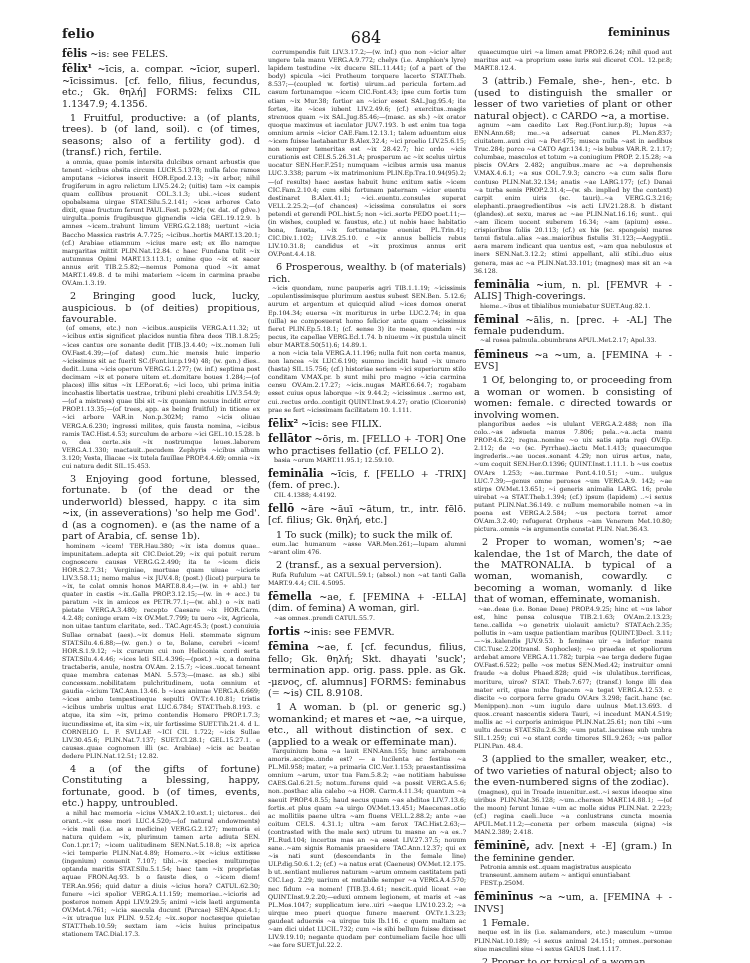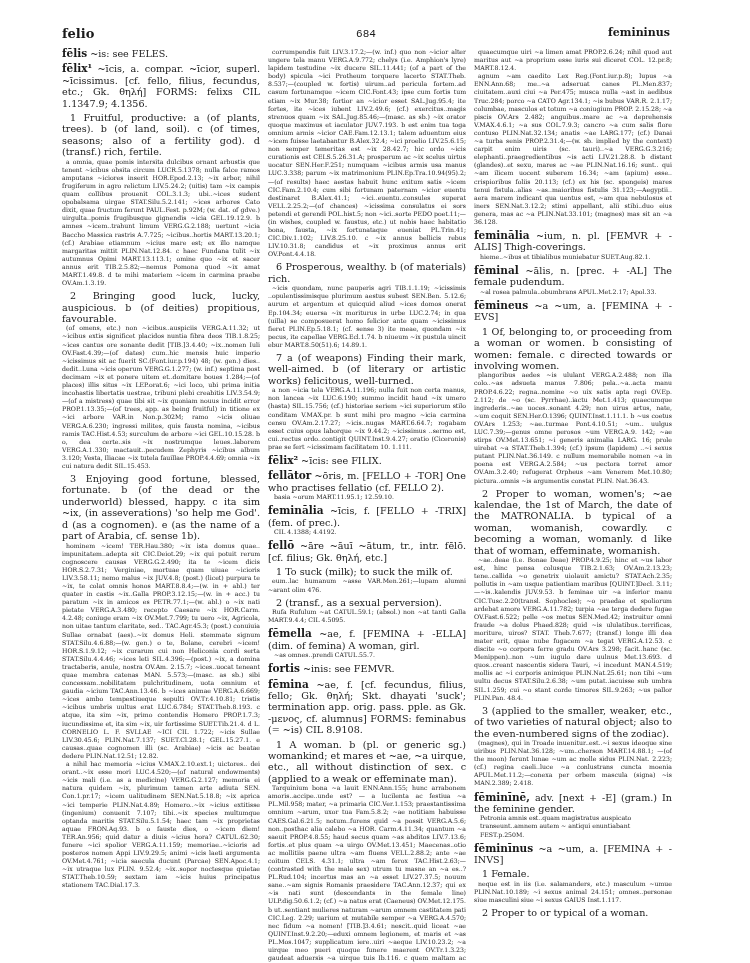--- a/index.html
+++ b/index.html
@@ -1,19 +1,19 @@
 <!DOCTYPE html>
 <html><head>
 <meta charset="utf-8">
 <style>
   html, body { margin: 0; padding: 0; background: #ffffff; }
   body { width: 750px; height: 963px; overflow: hidden; position: relative; font-family: "DejaVu Serif", serif; color: #1a1a1a; }
   .page-header { position: absolute; top: 26px; left: 62px; right: 80px; height: 20px; }
   .guide-left { position: absolute; left: 0; top: 0; font-weight: bold; font-size: 13px; }
-  .page-number { position: absolute; left: 50%; transform: translateX(-50%); top: 2px; font-size: 11px; font-family: Liberation Mono, monospace; }
+  .page-number { position: absolute; left: 50%; transform: translateX(-50%); top: 2px; font-size: 16px; }
   .guide-right { position: absolute; right: 0; top: 0; font-weight: bold; font-size: 11px; }
   .columns { position: absolute; top: 48px; left: 62px; width: 610px; display: flex; gap: 8px; }
   .col { width: 198px; overflow: hidden; }
   .entry { margin-bottom: 4px; }
   .head { font-size: 9.6px; line-height: 11.4px; text-align: justify; }
   .hw { font-weight: bold; font-size: 10.5px; }
   .sense { font-size: 9.6px; line-height: 11.4px; text-indent: 8px; text-align: justify; margin-top: 3px; }
   .cit { font-size: 6.2px; line-height: 8.1px; text-align: justify; text-indent: 4px; color: #222; }
   .cit-short { font-size: 6.2px; line-height: 8.1px; padding-left: 6px; color: #222; }
 </style>
@@ -32,29 +32,29 @@
         <div class="head"><span class="hw">fēlis</span> <span>~is: see FELES.</span></div>
       </div>
       <div class="entry">
         <div class="head"><span class="hw">fēlix¹</span> <span>~īcis, a. compar. ~īcior, superl. ~īcissimus. [cf. fello, filius, fecundus, etc.; Gk. θηλή] FORMS: felixs CIL 1.1347.9; 4.1356.</span></div>
         <div class="sense">1 Fruitful, productive: a (of plants, trees). b (of land, soil). c (of times, seasons; also of a fertility god). d (transf.) rich, fertile.</div>
         <div class="cit">a omnia, quae pomis intersita dulcibus ornant arbustis que tenent ~icibus obsita circum LUCR.5.1378; nulla falce ramos amputans ~iciores inserit HOR.Epod.2.13; ~ix arbor, nihil frugiferum in agro relictum LIV.5.24.2; (uitis) tam ~ix campis quam collibus prouenit COL.3.1.3; ubi..~ices sudent opobalsama uirgae STAT.Silu.5.2.141; ~ices arbores Cato dixit, quae fructum ferunt PAUL.Fest. p.92M; (w. dat. of gdve.) uirgulta..pomis frugibusque gignendis ~icia GEL.19.12.9. b amnes ~icem..trahunt limum VERG.G.2.188; uertunt ~icia Baccho Massica rastris A.7.725; ~icibus..hortis MART.13.20.1; (cf.) Arabiae etiamnum ~icius mare est; ex illo namque margaritas mittit PLIN.Nat.12.84. c haec Fundana tulit ~ix autumnus Opimi MART.13.113.1; omine quo ~ix et sacer annus erit TIB.2.5.82;—nemus Pomona quod ~ix amat MART.1.49.8. d te mihi materiem ~icem in carmina praebe OV.Am.1.3.19.</div>
         <div class="sense">2 Bringing good luck, lucky, auspicious. b (of deities) propitious, favourable.</div>
         <div class="cit">(of omens, etc.) non ~icibus..auspiciis VERG.A.11.32; ut ~icibus extis significet placidos nuntia fibra deos TIB.1.8.25; ~ices cantus ore sonante dedit [TIB.]3.4.40; ~ix..nomen Iuli OV.Fast.4.39;—(of dates) cum..hic mensis huic imperio ~icissimus sit ac fuerit SC.(Font.iur.p.194) 48; (w. gen.) dies.. dedit..Luna ~icis operum VERG.G.1.277; (w. inf.) septima post decimam ~ix et ponere uitem et..domitare boues 1.284;—(of places) illis situs ~ix LEP.orat.6; ~ici loco, ubi prima initia incohastis libertatis uestrae, tribuni plebi creabitis LIV.3.54.9;—(of a mistress) quae tibi sit ~ix quoniam nouus incidit error PROP.1.13.35;—(of trees, app. as being fruitful) in titione ex ~ici arbore VAR.in Non.p.302M; ramo ~icis oliuae VERG.A.6.230; ingressi milites, quis fausta nomina, ~icibus ramis TAC.Hist.4.53; surculum de arbore ~ici GEL.10.15.28. b o, dea certe..sis ~ix nostrumque leues..laborem VERG.A.1.330; mactauit..pecudem Zephyris ~icibus album 3.120; Vesta, Iliacae ~ix tutela fauillae PROP.4.4.69; omnia ~ix cui natura dedit SIL.15.453.</div>
         <div class="sense">3 Enjoying good fortune, blessed, fortunate. b (of the dead or the underworld) blessed, happy. c ita sim ~ix, (in asseverations) 'so help me God'. d (as a cognomen). e (as the name of a part of Arabia, cf. sense 1b).</div>
         <div class="cit">hominem ~icem! TER.Hau.380; ~ix ista domus quae.. impunitatem..adepta sit CIC.Deiot.29; ~ix qui potuit rerum cognoscere causas VERG.G.2.490; ita te ~icem dicis HOR.S.2.7.31; Verginiae, mortuae quam uiuae ~icioris LIV.3.58.11; nemo malus ~ix JUV.4.8; (post.) (licet) purpura te ~ix, te colat omnis honos MART.8.8.4;—(w. in + abl.) ter quater in castis ~ix..Galla PROP.3.12.15;—(w. in + acc.) tu paratum ~ix in amicos es PETR.77.1;—(w. abl.) o ~ix nati pietate VERG.A.3.480; recepto Caesare ~ix HOR.Carm. 4.2.48; coniuge eram ~ix OV.Met.7.799; tu uero ~ix, Agricola, non uitae tantum claritate, sed.. TAC.Agr.45.3; (post.) conuiuia Sullae ornabat (aes)..~ix domus Heli. stemmate signum STAT.Silu.4.6.88;—(w. gen.) o te, Bolane, cerebri ~icem! HOR.S.1.9.12; ~ix curarum cui non Heliconia cordi serta STAT.Silu.4.4.46; ~ices leti SIL.4.396;—(post.) ~ix, a domina tractaberis, anule, nostra OV.Am. 2.15.7; ~ices..uocat teneant quae membra catenas MAN. 5.573;—(masc. as sb.) sibi concessam..nobilitatem pulchritudinem, uota omnium et gaudia ~icium TAC.Ann.13.46. b ~ices animae VERG.A.6.669; ~ices ambo tempestiueque sepulti OV.Tr.4.10.81; tristis ~icibus umbris uultus erat LUC.6.784; STAT.Theb.8.193. c atque, ita sim ~ix, primo contendis Homero PROP.1.7.3; iucundissime et, ita sim ~ix, uir fortissime SUET.Tib.21.4. d L. CORNELIO L. F. SVLLAE ~ICI CIL 1.722; ~icis Sullae LIV.30.45.6; PLIN.Nat.7.137; SUET.Cl.28.1; GEL.15.27.1. e causas..quae cognomen illi (sc. Arabiae) ~icis ac beatae dedere PLIN.Nat.12.51; 12.82.</div>
+        <div class="sense">4 a (of the gifts of fortune) Constituting a blessing, happy, fortunate, good. b (of times, events, etc.) happy, untroubled.</div>
         <div class="cit">a nihil hac memoria ~icius V.MAX.2.10.ext.1; uictores.. dei orant..~ix esse mori LUC.4.520;—(of natural endowments) ~icis mali (i.e. as a medicine) VERG.G.2.127; memoria ei natura quidem ~ix, plurimum tamen arte adiuta SEN. Con.1.pr.17; ~icem ualitudinem SEN.Nat.5.18.8; ~ix aprica ~ici temperie PLIN.Nat.4.89; Homero..~ix ~icius extitisse (ingenium) conuenit 7.107; tibi..~ix species multumque optanda maritis STAT.Silu.5.1.54; haec tam ~ix proprietas aquae FRON.Aq.93. b o fauste dies, o ~icem diem! TER.An.956; quid datur a diuis ~icius hora? CATUL.62.30; funere ~ici spolior VERG.A.11.159; memoriae..~icioris ad posteros nomen Appi LIV.9.29.5; animi ~icis laeti argumenta OV.Met.4.761; ~icia saecula ducunt (Parcae) SEN.Apoc.4.1; ~ix utraque lux PLIN. 9.52.4; ~ix..sopor noctesque quietae STAT.Theb.10.59; sextam iam ~icis huius principatus stationem TAC.Dial.17.3.</div>
       </div>
     </div>
   <div class="col">
       <div class="entry">
         <div class="cit">corrumpendis fuit LIV.3.17.2;—(w. inf.) quo non ~icior alter ungere tela manu VERG.A.9.772; chelys (i.e. Amphion's lyre) lapidem testudine ~ix ducere SIL.11.441; (of a part of the body) spicula ~ici Protheum torquere lacerto STAT.Theb. 8.537;—(coupled w. fortis) uirum..ad pericula fortem..ad casum fortunamque ~icem CIC.Font.43; ipse cum fortis tum etiam ~ix Mur.38; fortior an ~icior esset SAL.Jug.95.4; ite fortes, ite ~ices iubent LIV.2.49.6; (cf.) exercitus..magis strenuos quam ~ix SAL.Jug.85.46;—(masc. as sb.) ~ix orator quoque maximus et iaculator JUV.7.193. b est enim tua toga omnium armis ~icior CAE.Fam.12.13.1; talem aduentum eius ~icem fuisse laetabantur B.Alex.32.4; ~ici proelio LIV.25.6.15; non semper temeritas est ~ix 28.42.7; hic ordo ~icis curationis est CELS.5.26.31.A; prosperum ac ~ix scelus uirtus uocatur SEN.Her.F.251; numquam ~icibus armis usa manus LUC.3.338; parum ~ix matrimonium PLIN.Ep.Tra.10.94(95).2;—(of results) haec aestas habuit hunc exitum satis ~icem CIC.Fam.2.10.4; cum sibi fortunam paternam ~icior euentu destinaret B.Alex.41.1; ~ici..euentu..consules superat VELL.2.25.2;—(of chances) ~icissima consulatus ei sors petendi et gerendi POL.hist.5; non ~ici..sorte PEDO poet.11;—(in wishes, coupled w. faustus, etc.) ut nobis haec habitatio bona, fausta, ~ix fortunataque eueniat PL.Trin.41; CIC.Div.1.102; LIV.8.25.10. c ~ix annus bellicis rebus LIV.10.31.8; candidus et ~ix proximus annus erit OV.Pont.4.4.18.</div>
         <div class="sense">6 Prosperous, wealthy. b (of materials) rich.</div>
         <div class="cit">~icis quondam, nunc pauperis agri TIB.1.1.19; ~icissimis ..opulentissimisque plurimum aestus subest SEN.Ben. 5.12.6; aurum et argentum et quicquid aliud ~ices domos onerat Ep.104.34; euersa ~ix moriturus in urbe LUC.2.74; in qua (uilla) se composuerat homo felicior ante quam ~icissimus fieret PLIN.Ep.5.18.1; (cf. sense 3) ite meae, quondam ~ix pecus, ite capellae VERG.Ecl.1.74. b niueum ~ix pustula uincit ebur MART.8.50(51).6; 14.89.1.</div>
-        <div class="sense">7 a (of weapons) Finding their mark, well-aimed. b (of literary or artistic works) felicitous, well-turned.</div>
         <div class="cit">a non ~icia tela VERG.A.11.196; nulla fuit non certa manus, non lancea ~ix LUC.6.190; summo incidit haud ~ix umero (hasta) SIL.15.756; (cf.) historiae seriem ~ici superiorum stilo conditam V.MAX.pr. b sunt mihi pro magno ~icia carmina censu OV.Am.2.17.27; ~icis..nugas MART.6.64.7; rogabam esset cuius opus laborque ~ix 9.44.2; ~icissimus ..sermo est, cui..rectus ordo..contigit QUINT.Inst.9.4.27; oratio (Ciceronis) prae se fert ~icissimam facilitatem 10. 1.111.</div>
       </div>
       <div class="entry">
         <div class="head"><span class="hw">fēlix²</span> <span>~īcis: see FILIX.</span></div>
       </div>
       <div class="entry">
         <div class="head"><span class="hw">fellātor</span> <span>~ōris, m. [FELLO + -TOR] One who practises fellatio (cf. FELLO 2).</span></div>
         <div class="cit-short">basia ~orum MART.11.95.1; 12.59.10.</div>
       </div>
       <div class="entry">
@@ -77,20 +77,21 @@
       </div>
       <div class="entry">
         <div class="head"><span class="hw">fēmina</span> <span>~ae, f. [cf. fecundus, filius, fello; Gk. θηλή; Skt. dhayati 'suck'; termination app. orig. pass. pple. as Gk. -μενος, cf. alumnus] FORMS: feminabus (= ~is) CIL 8.9108.</span></div>
         <div class="sense">1 A woman. b (pl. or generic sg.) womankind; et mares et ~ae, ~a uirque, etc., all without distinction of sex. c (applied to a weak or effeminate man).</div>
         <div class="cit">Tarquinium bona ~a lauit ENN.Ann.155; hunc arrabonem amoris..accipe..unde est? — a lucilenta ac festiua ~a PL.Mil.958; mater, ~a primaria CIC.Ver.1.153; praestantissima omnium ~arum, uxor tua Fam.5.8.2; ~ae notitiam habuisse CAES.Gal.6.21.5; notum..furens quid ~a possit VERG.A.5.6; non..posthac alia calebo ~a HOR. Carm.4.11.34; quantum ~a saeuit PROP.4.8.55; haud secus quam ~as abditos LIV.7.13.6; fortis..et plus quam ~a uirgo OV.Met.13.451; Maecenas..otio ac mollitiis paene ultra ~am fluens VELL.2.88.2; ante ~ae coitum CELS. 4.31.1; ultra ~am ferox TAC.Hist.2.63;—(contrasted with the male sex) utrum tu masne an ~a es..? PL.Rud.104; incertus mas an ~a esset LIV.27.37.5; nouum sane..~am signis Romanis praesidere TAC.Ann.12.37; qui ex ~is nati sunt (descendants in the female line) ULP.dig.50.6.1.2; (cf.) ~a natus erat (Caeneus) OV.Met.12.175. b ut..sentiant mulieres naturam ~arum omnem castitatem pati CIC.Leg. 2.29; uarium et mutabile semper ~a VERG.A.4.570; nec fidum ~a nomen! [TIB.]3.4.61; nescit..quid liceat ~ae QUINT.Inst.9.2.20;—eduxi omnem legionem, et maris et ~as PL.Mos.1047; supplicatum iere..uiri ~aeque LIV.10.23.2; ~a uirque meo pueri quoque funere maerent OV.Tr.1.3.23; gaudeat aduersis ~a uirque tuis Ib.116. c quem maltam ac ~am dici uidet LUCIL.732; cum ~is sibi bellum fuisse dixisset LIV.9.19.10; negante quodam per contumeliam facile hoc ulli ~ae fore SUET.Jul.22.2.</div>
       </div>
     </div>
   <div class="col">
       <div class="entry">
         <div class="cit">quaecumque uiri ~a limen amat PROP.2.6.24; nihil quod aut maritus aut ~a proprium esse iuris sui diceret COL. 12.pr.8; MART.8.12.4.</div>
+        <div class="sense">3 (attrib.) Female, she-, hen-, etc. b (used to distinguish the smaller or lesser of two varieties of plant or other natural object). c CARDO ~a, a mortise.</div>
         <div class="cit">agnum ~am caedito Lex Reg.(Font.iur.p.8); lupus ~a ENN.Ann.68; me..~a adseruat canes PL.Men.837; ciuitatem..auxi ciui ~a Per.475; musca nulla ~ast in aedibus Truc.284; porco ~a CATO Agr.134.1; ~is bubus VAR.R. 2.1.17; columbae, masculos et totum ~a coniugium PROP. 2.15.28; ~a piscis OV.Ars 2.482; anguibus..mare ac ~a deprehensis V.MAX.4.6.1; ~a sus COL.7.9.3; cancro ~a cum salis flore contuso PLIN.Nat.32.134; anatis ~ae LARG.177; (cf.) Danai ~a turba senis PROP.2.31.4;—(w. sb. implied by the context) carpit enim uiris (sc. tauri)..~a VERG.G.3.216; elephanti..praegredientibus ~is acti LIV.21.28.8. b distant (glandes)..et sexu, mares ac ~ae PLIN.Nat.16.16; sunt.. qui ~am ilicem uocent suberem 16.34; ~am (apium) esse.. crispioribus foliis 20.113; (cf.) ex his (sc. spongeis) mares tenui fistula..alias ~as..maioribus fistulis 31.123;—Aegyptii.. aera marem indicant qua uentus est, ~am qua nebulosus et iners SEN.Nat.3.12.2; stimi appellant, alii stibi..duo eius genera, mas ac ~a PLIN.Nat.33.101; (magnes) mas sit an ~a 36.128.</div>
       </div>
       <div class="entry">
         <div class="head"><span class="hw">feminālia</span> <span>~ium, n. pl. [FEMVR + -ALIS] Thigh-coverings.</span></div>
         <div class="cit-short">hieme..~ibus et tibialibus muniebatur SUET.Aug.82.1.</div>
       </div>
       <div class="entry">
         <div class="head"><span class="hw">fēminal</span> <span>~ālis, n. [prec. + -AL] The female pudendum.</span></div>
         <div class="cit-short">~al rosea palmula..obumbrans APUL.Met.2.17; Apol.33.</div>
       </div>

